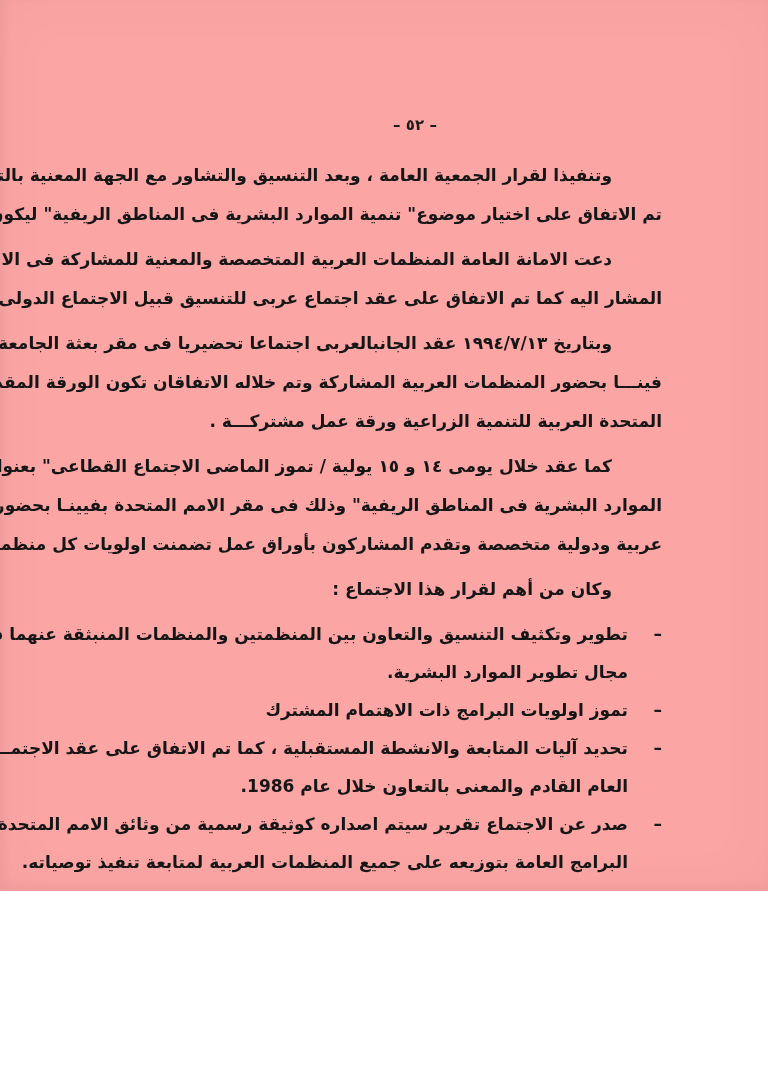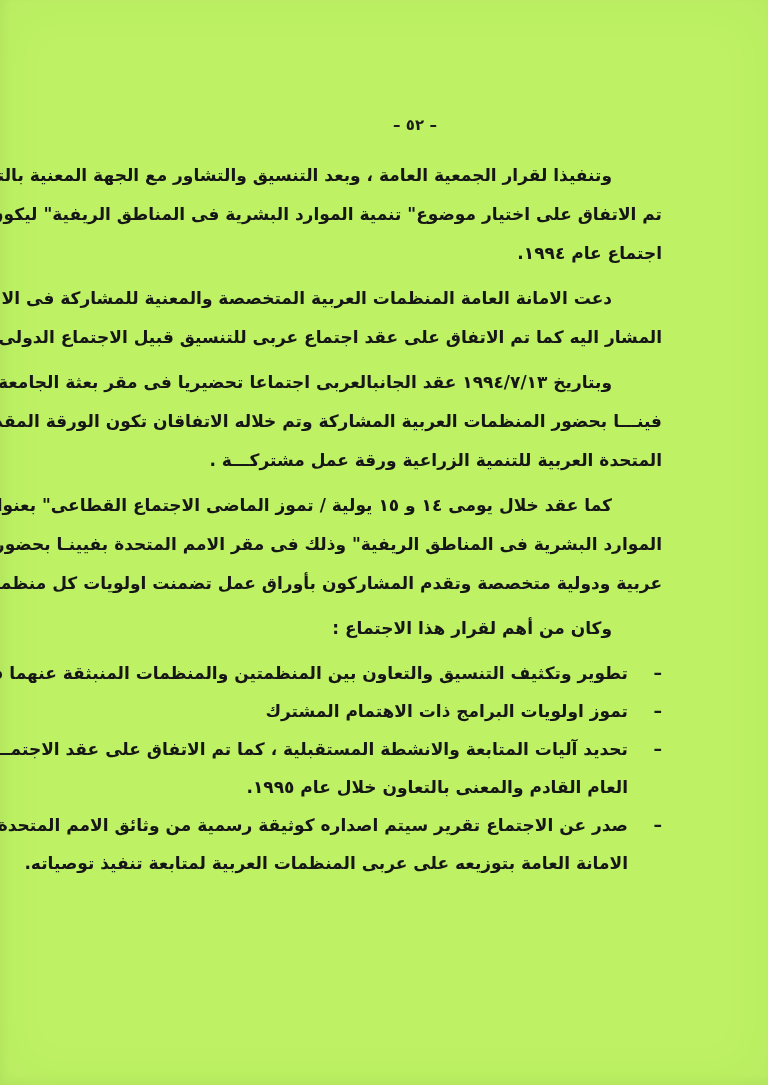--- a/index.html
+++ b/index.html
@@ -4,22 +4,22 @@
 <style>
   html,body { margin:0; padding:0; }
   body {
     width:768px; height:1085px;
     background:#ffffff;
     font-family:"DejaVu Sans", sans-serif;
     overflow:hidden;
   }
   .page {
     position:relative;
-    width:768px; height:1085px;
-    background:#bef264;
+    width:768px; height:891px;
+    background:#fca5a5;
     box-shadow: inset 0 0 60px rgba(0,0,0,0.035), inset 4px -4px 10px rgba(0,0,0,0.04);
     color:#181818;
   }
   .pagenum {
     position:absolute;
     top:116px; left:0; width:100%;
     box-sizing:border-box;
     padding-left:62px;
     text-align:center;
     font-size:15px;
@@ -63,21 +63,20 @@
 </style>
 </head>
 <body>
 
 <div class="page">
   <div class="pagenum">– ٥٢ –</div>
   <div class="content">
       <div class="para">
         <div class="tline indent">وتنفيذا لقرار الجمعية العامة ، وبعد التنسيق والتشاور مع الجهة المعنية بالتعاون،</div>
         <div class="tline">تم الاتفاق على اختيار موضوع" تنمية الموارد البشرية فى المناطق الريفية" ليكون محـــــور</div>
-        <div class="tline">اجتماع عام ١٩٩٤.</div>
       </div>
       <div class="para">
         <div class="tline indent">دعت الامانة العامة المنظمات العربية المتخصصة والمعنية للمشاركة فى الاجتمـــــاع</div>
         <div class="tline">المشار اليه كما تم الاتفاق على عقد اجتماع عربى للتنسيق قبيل الاجتماع الدولى .</div>
       </div>
       <div class="para">
         <div class="tline indent">وبتاريخ ١٩٩٤/٧/١٣ عقد الجانبالعربى اجتماعا تحضيريا فى مقر بعثة الجامعة فــــى</div>
         <div class="tline">فينـــا بحضور المنظمات العربية المشاركة وتم خلاله الاتفاقان تكون الورقة المقدمة مـــــــــن</div>
         <div class="tline">المتحدة العربية للتنمية الزراعية ورقة عمل مشتركـــة .</div>
       </div>
@@ -86,36 +85,37 @@
         <div class="tline">الموارد البشرية فى المناطق الريفية" وذلك فى مقر الامم المتحدة بفيينـا بحضور ١٢ منظمـــة</div>
         <div class="tline">عربية ودولية متخصصة وتقدم المشاركون بأوراق عمل تضمنت اولويات كل منظمة حول تنميــــة</div>
       </div>
       <div class="para">
         <div class="tline indent">وكان من أهم لقرار هذا الاجتماع :</div>
       </div>
       <div class="bullet">
         <span class="dash">–</span>
         <div class="btext">
           <div class="tline">تطوير وتكثيف التنسيق والتعاون بين المنظمتين والمنظمات المنبثقة عنهما فـــــى</div>
+          <div class="tline">مجال تطوير الموارد البشرية.</div>
         </div>
       </div>
       <div class="bullet">
         <span class="dash">–</span>
         <div class="btext">
           <div class="tline">تموز اولويات البرامج ذات الاهتمام المشترك</div>
         </div>
       </div>
       <div class="bullet">
         <span class="dash">–</span>
         <div class="btext">
           <div class="tline">تحديد آليات المتابعة والانشطة المستقبلية ، كما تم الاتفاق على عقد الاجتمــــــــاع</div>
-          <div class="tline">العام القادم والمعنى بالتعاون خلال عام ١٩٩٥.</div>
+          <div class="tline">العام القادم والمعنى بالتعاون خلال عام 1986.</div>
         </div>
       </div>
       <div class="bullet">
         <span class="dash">–</span>
         <div class="btext">
           <div class="tline">صدر عن الاجتماع تقرير سيتم اصداره كوثيقة رسمية من وثائق الامم المتحدة ، وستقـــــوم</div>
-          <div class="tline">الامانة العامة بتوزيعه على عربى المنظمات العربية لمتابعة تنفيذ توصياته.</div>
+          <div class="tline">البرامج العامة بتوزيعه على جميع المنظمات العربية لمتابعة تنفيذ توصياته.</div>
         </div>
       </div>
     </div>
 </div>
 
 </body></html>

